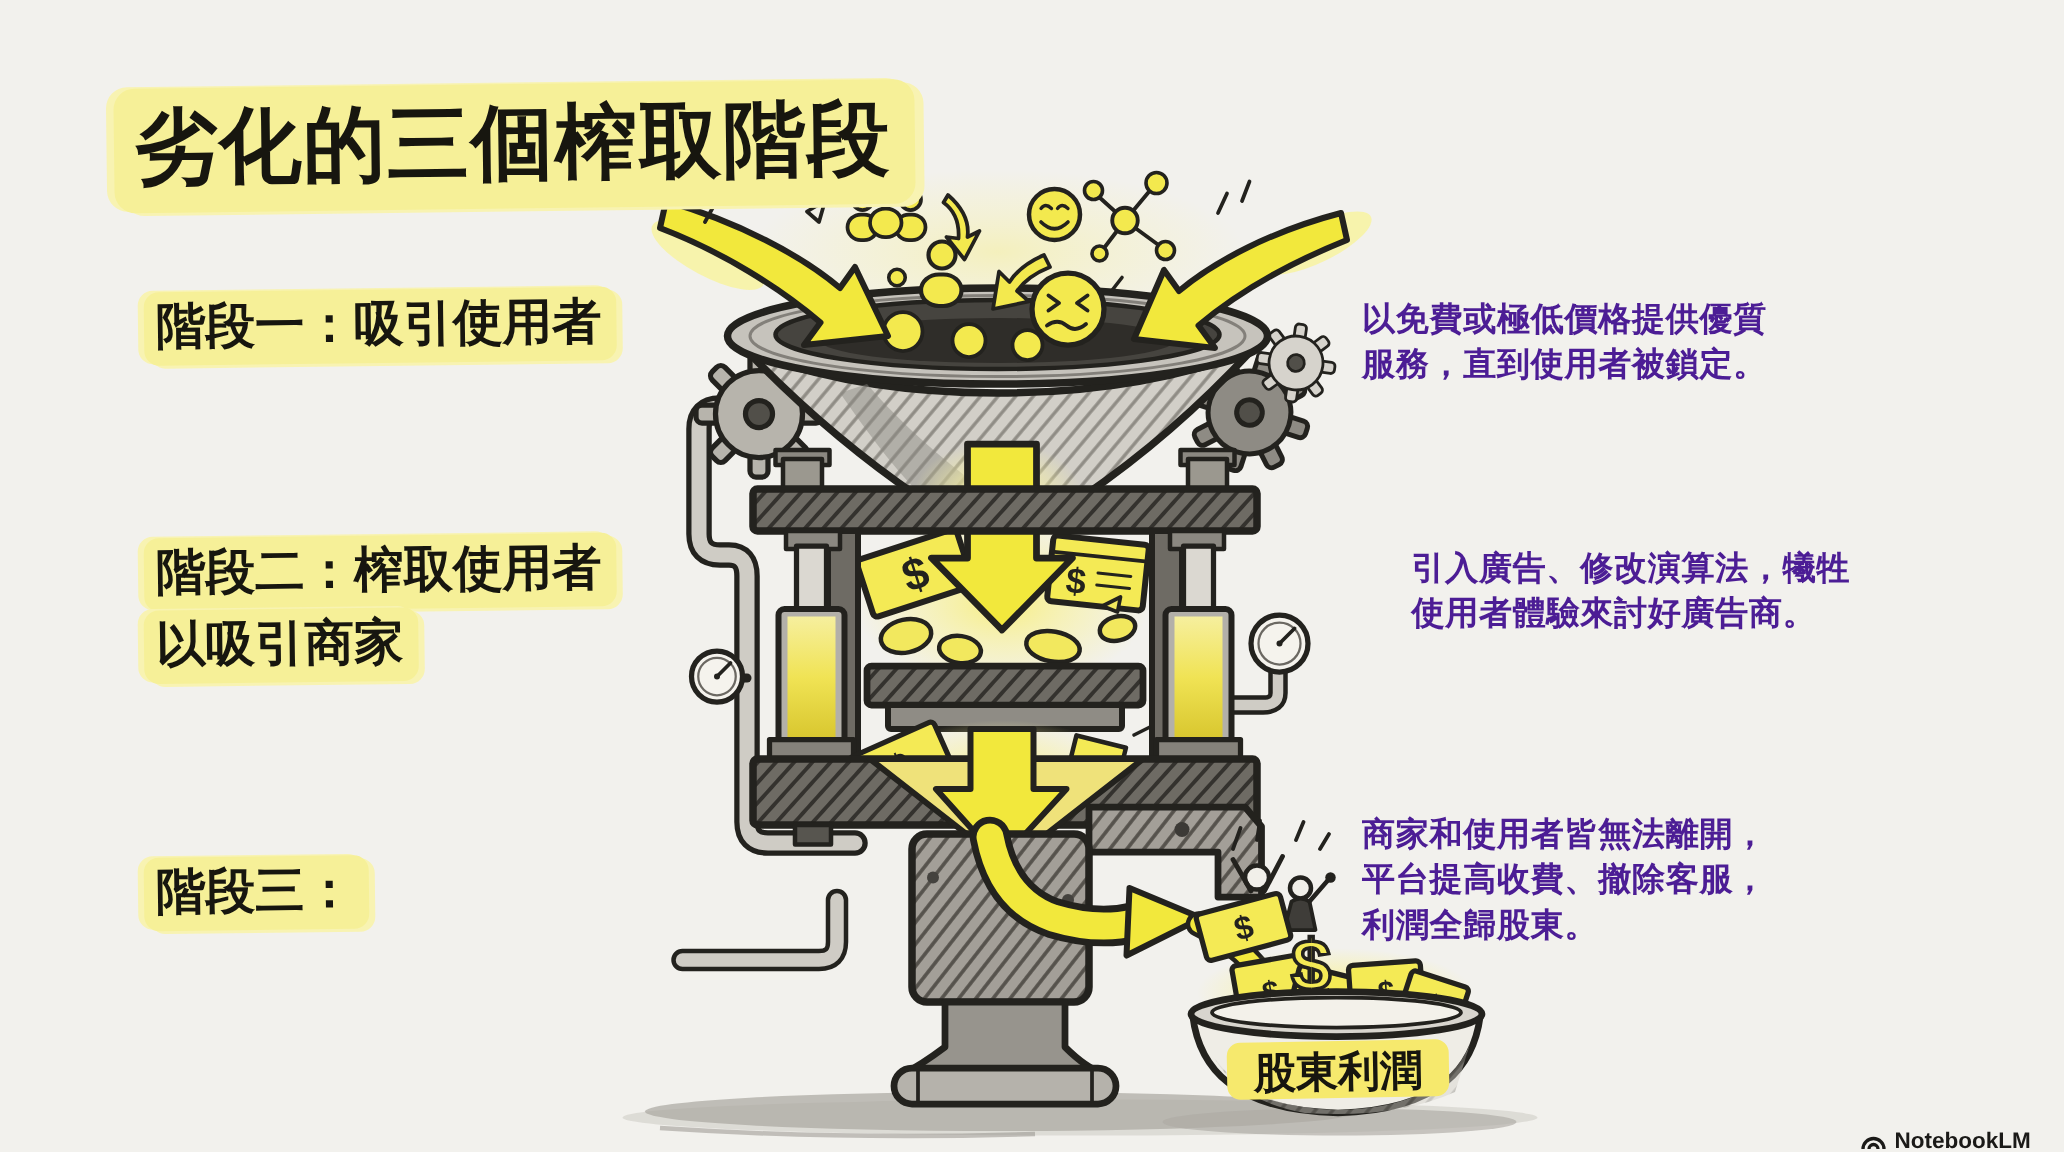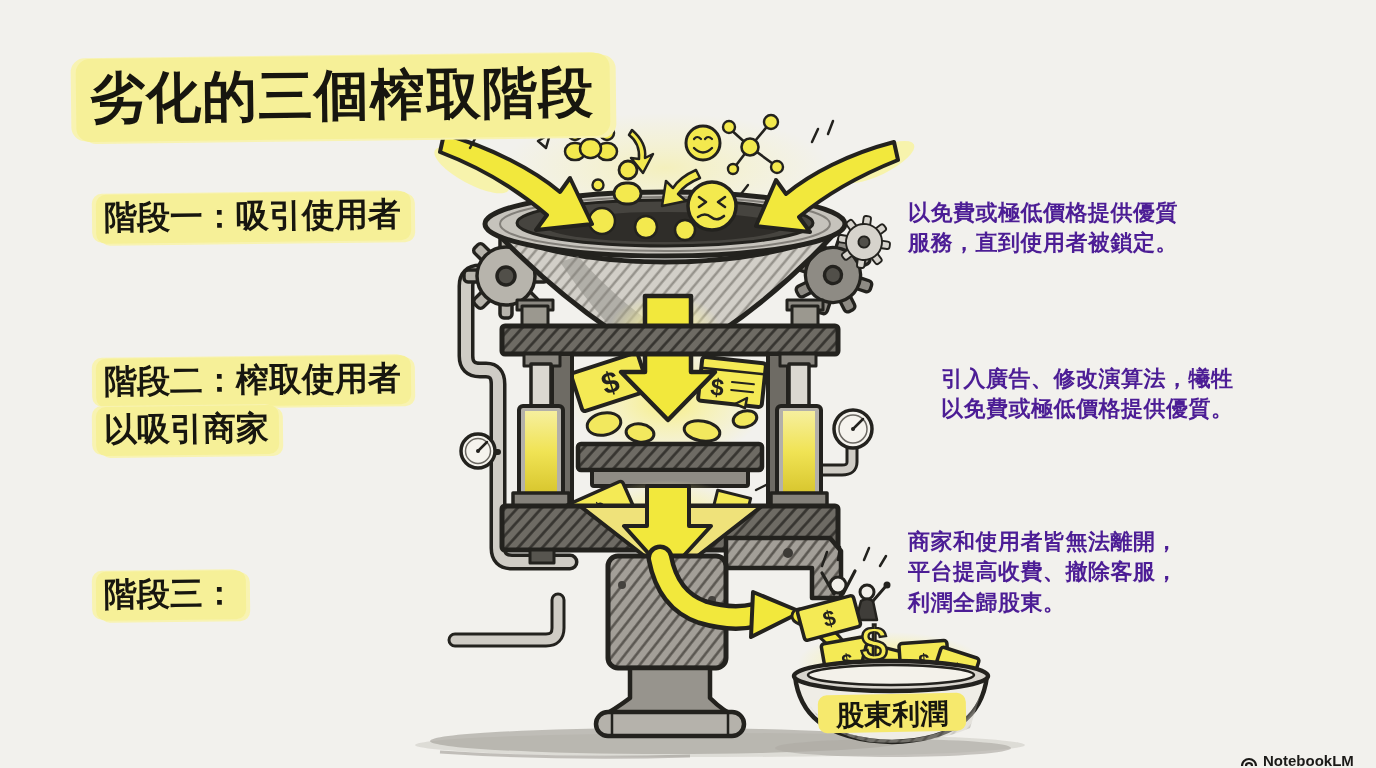--- a/index.html
+++ b/index.html
@@ -19,21 +19,21 @@
   }
   .stage-label{font-size:33px;font-weight:900;line-height:1.42;}
   .stage-label .hl{padding:0 10px 2px 8px;border-radius:10px;
     box-shadow:4px 2px 0 0 #f8f3b2,-4px -1px 0 0 #f8f3b2;}
   .stage-1{left:96px;top:193px;}
   .stage-2{left:96px;top:357px;}
   .stage-3{left:96px;top:547px;margin-top:24px;}
   .desc{font-size:22px;font-weight:700;line-height:1.38;color:#4c1d95;letter-spacing:.5px;}
   .desc-1{left:908px;top:198px;}
   .desc-2{left:908px;top:364px;margin-left:33px;}
-  .desc-3{left:908px;top:529px;font-family:Liberation Mono, monospace;}
+  .desc-3{left:908px;top:541px;}
   
   .watermark{
     left:1240px;top:752px;display:flex;align-items:center;gap:5px;
     font-size:15px;font-weight:700;color:#1b1a18;
   }
   
   svg .ink{stroke:#23221e;stroke-linejoin:round;stroke-linecap:round;}
   svg text{font-family:"Liberation Sans","DejaVu Sans",sans-serif;}
   .gear-a{fill:#b7b4ac;stroke:#23221e;stroke-width:3.5;}
   .gear-b{fill:#8e8b84;stroke:#23221e;stroke-width:3.5;}
@@ -334,21 +334,21 @@
 <div class="abs stage-label stage-3">
   <div><span class="hl">階段三：</span></div>
 </div>
 
 <div class="abs desc desc-1">
   <div>以免費或極低價格提供優質</div>
   <div>服務，直到使用者被鎖定。</div>
 </div>
 <div class="abs desc desc-2">
   <div>引入廣告、修改演算法，犧牲</div>
-  <div>以免費或極低價格提供優質。</div>
+  <div>使用者體驗來討好廣告商。</div>
 </div>
 <div class="abs desc desc-3">
   <div>商家和使用者皆無法離開，</div>
   <div>平台提高收費、撤除客服，</div>
   <div>利潤全歸股東。</div>
 </div>
 
 <div class="abs watermark">
   <svg width="18" height="14" viewBox="0 0 18 14">
     <path d="M 2 12 A 7 7 0 0 1 16 12" fill="none" stroke="#1b1a18" stroke-width="2.2"></path>

